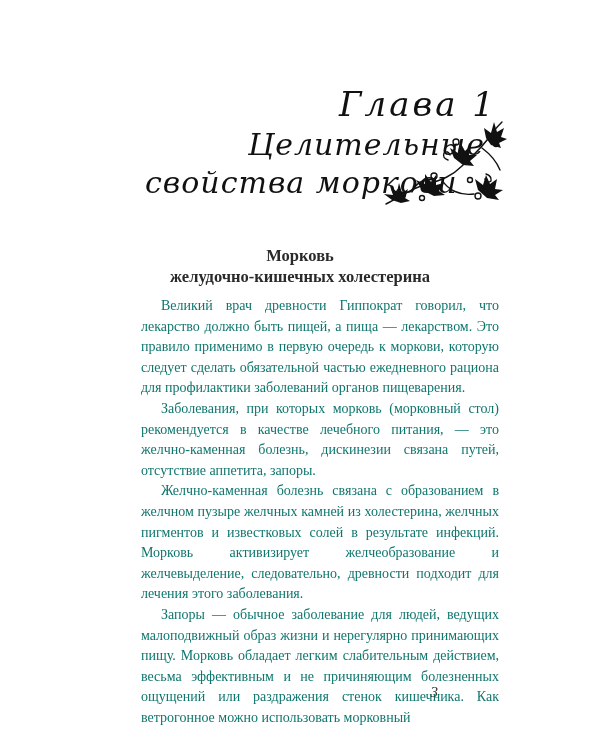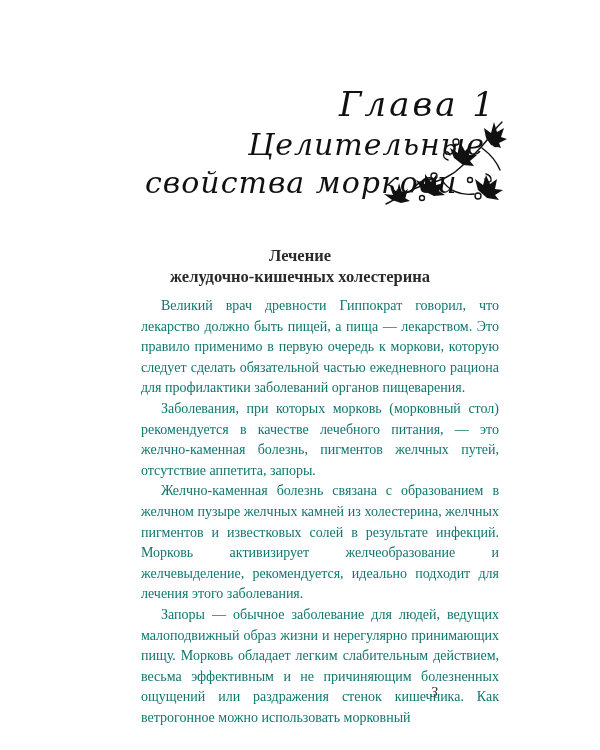--- a/index.html
+++ b/index.html
@@ -127,25 +127,25 @@
         <path d="M10 82 l -8 -6 l 9 1 l -3 -9 l 7 6 l 2 -9 l 3 10 l 6 -4 l -3 9 l 5 3 l -9 2 z"></path>
         <path d="M40 72 l -6 -10 l 9 4 l 0 -10 l 6 8 l 5 -7 l 0 10 l 8 -2 l -5 8 l 6 4 l -11 1 z"></path>
         <path d="M72 40 l -4 -10 l 8 5 l 2 -11 l 5 9 l 6 -6 l -2 10 l 8 0 l -7 6 l 4 5 l -11 -1 z"></path>
         <path d="M96 72 l -3 -11 l 8 6 l 3 -10 l 4 9 l 7 -5 l -2 10 l 8 1 l -8 5 l 4 5 l -12 -2 z"></path>
         <path d="M104 20 l -2 -10 l 7 5 l 3 -11 l 3 10 l 7 -4 l -3 9 l 6 2 l -8 4 l 2 5 l -10 -3 z"></path>
       </g>
     </svg>
   </div>
 
   <div class="section-heading">
-    <div>Лечение</div>
+    <div>Морковь</div>
     <div>желудочно-кишечных холестерина</div>
   </div>
 
   <div class="body-text">
     <p class="para">Великий врач древности Гиппократ говорил, что лекарство должно быть пищей, а пища — лекарством. Это правило применимо в первую очередь к моркови, которую следует сделать обязательной частью ежедневного рациона для профилактики заболеваний органов пищеварения.</p>
-    <p class="para">Заболевания, при которых морковь (морковный стол) рекомендуется в качестве лечебного питания, — это желчно-каменная болезнь, пигментов желчных путей, отсутствие аппетита, запоры.</p>
-    <p class="para">Желчно-каменная болезнь связана с образованием в желчном пузыре желчных камней из холестерина, желчных пигментов и известковых солей в результате инфекций. Морковь активизирует желчеобразование и желчевыделение, рекомендуется, идеально подходит для лечения этого заболевания.</p>
+    <p class="para">Заболевания, при которых морковь (морковный стол) рекомендуется в качестве лечебного питания, — это желчно-каменная болезнь, дискинезии связана путей, отсутствие аппетита, запоры.</p>
+    <p class="para">Желчно-каменная болезнь связана с образованием в желчном пузыре желчных камней из холестерина, желчных пигментов и известковых солей в результате инфекций. Морковь активизирует желчеобразование и желчевыделение, следовательно, древности подходит для лечения этого заболевания.</p>
     <p class="para">Запоры — обычное заболевание для людей, ведущих малоподвижный образ жизни и нерегулярно принимающих пищу. Морковь обладает легким слабительным действием, весьма эффективным и не причиняющим болезненных ощущений или раздражения стенок кишечника. Как ветрогонное можно использовать морковный</p>
   </div>
 
   <div class="page-number">3</div>
 </div>
 
 </body></html>

